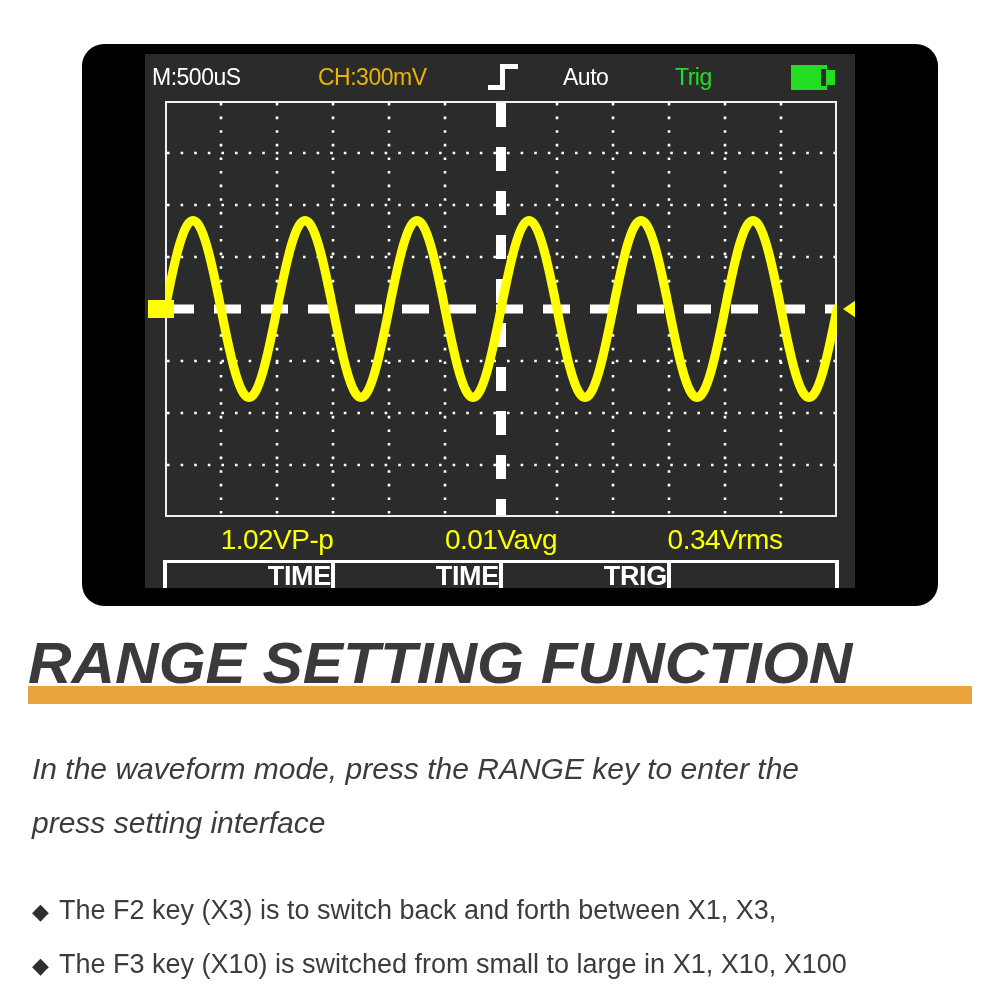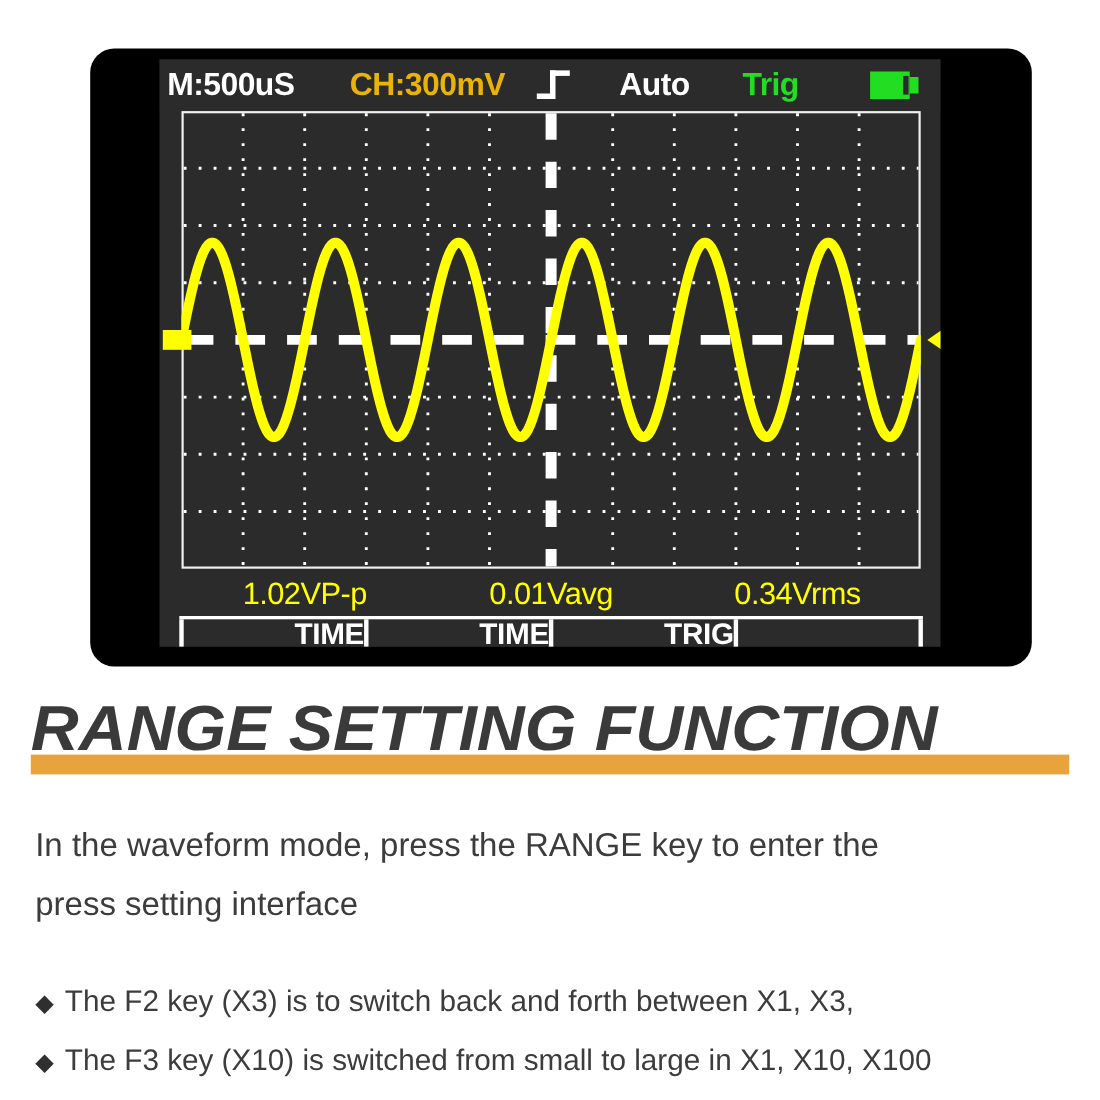--- a/index.html
+++ b/index.html
@@ -42,22 +42,22 @@
   #status-bar {
     position: absolute;
     left: 0;
     top: 0;
     width: 710px;
     height: 46px;
     background: #2b2b2b;
   }
   .status-item {
     position: absolute;
-    font-size: 29px;
-    font-weight: bold;
+    font-size: 23px;
+    font-weight: normal;
     line-height: 46px;
     letter-spacing: -0.5px;
     white-space: nowrap;
   }
   #status-timebase { left: 7px;   color: #ffffff; }
   #status-channel  { left: 173px; color: #eab308; }
   #status-mode     { left: 418px; color: #ffffff; }
   #status-trig     { left: 530px; color: #22dd22; }
 
   
@@ -226,20 +226,21 @@
     left: 32px;
     top: 742px;
     width: 930px;
     color: #3c3c3c;
     font-size: 30px;
     line-height: 54px;
   }
   #body-copy p {
     margin: 0;
     white-space: nowrap;
+    font-style: italic;
   }
 
   #bullet-list {
     position: absolute;
     left: 32px;
     top: 884px;
     width: 940px;
   }
   .bullet-item {
     display: flex;

